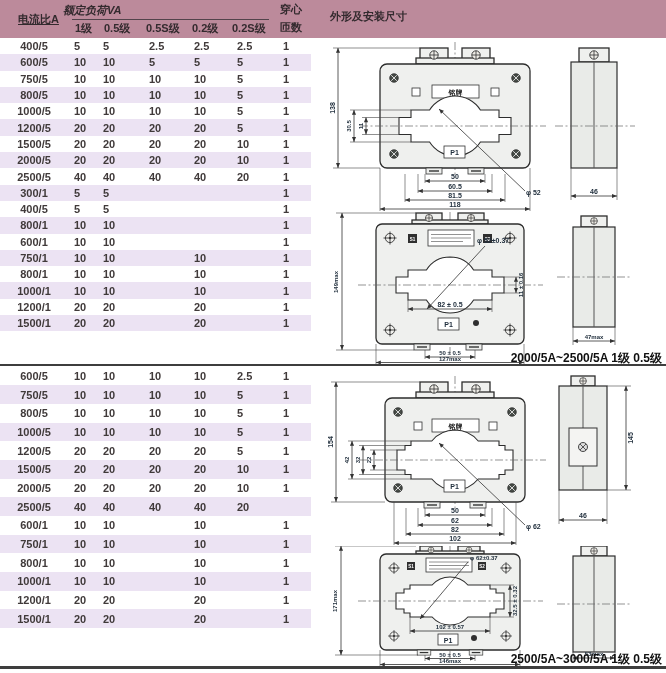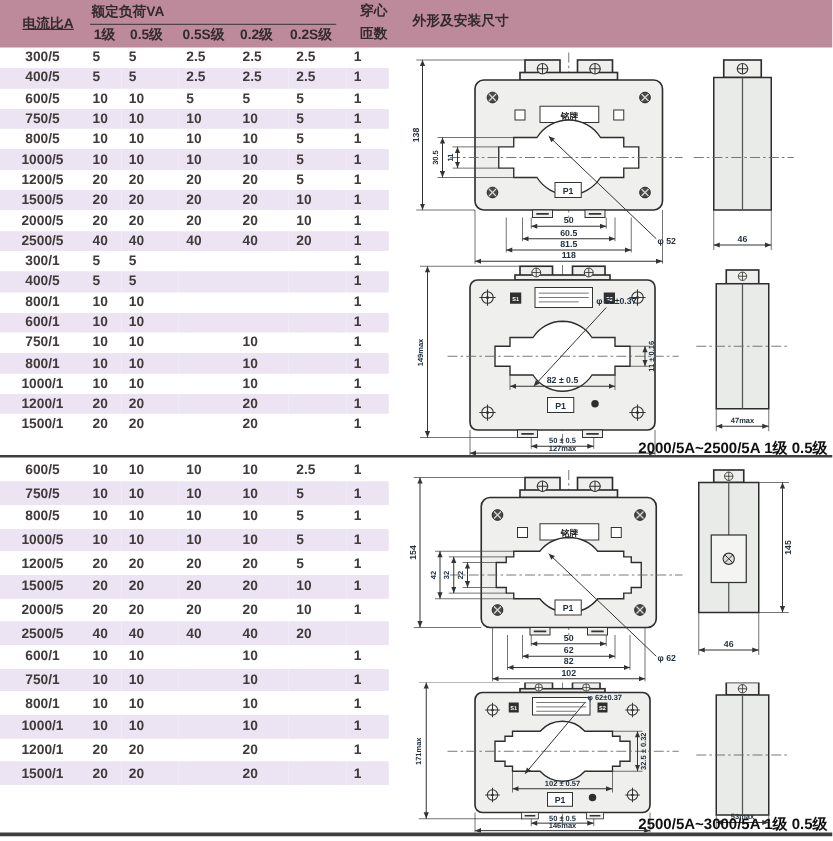--- a/index.html
+++ b/index.html
@@ -4,24 +4,24 @@
 <style>
   :root{ --header-bg:#bc8a9b; --stripe:#ece3f3; --sep:#3e3e3e; }
   html,body{margin:0;padding:0;}
   body{font-family:"Liberation Sans",sans-serif;}
   .page{position:relative;width:666px;height:673px;background:#fff;overflow:hidden;}
   .abs{position:absolute;}
   
   .band{left:0;top:0;width:666px;height:38px;background:var(--header-bg);}
   .band .txt{position:absolute;font-size:11px;font-weight:bold;color:#332a2e;white-space:nowrap;}
   .h-ratio{left:18px;top:0;line-height:38px;text-decoration:underline;}
-  .h-load{left:73px;top:2px;line-height:16px;}
+  .h-load{left:63px;top:2px;line-height:16px;font-style:italic;}
   .h-underline{position:absolute;left:72px;top:18.5px;width:197px;height:1px;background:#53434b;}
   .h-sub{top:20px;line-height:17px;}
-  .h-turns{left:272px;top:1px;width:38px;text-align:right;line-height:17.5px;}
+  .h-turns{left:272px;top:1px;width:38px;text-align:center;line-height:17.5px;}
   .h-title{left:330px;top:9px;}
   
   table.spec{border-collapse:collapse;table-layout:fixed;width:311px;position:absolute;left:0;}
   table.spec td{padding:0 0 0 6px;font-size:11px;font-weight:bold;color:#403a3a;white-space:nowrap;overflow:hidden;}
   table.spec td.ratio{text-align:center;padding:0;}
   table.b1{top:38px;} table.b1 tr{height:16.3px;}
   table.b2{top:366.5px;} table.b2 tr{height:18.7px;}
   table.spec tr:nth-of-type(even){background:var(--stripe);}
   .sep{left:0;top:364px;width:666px;height:2px;background:var(--sep);}
   .botline{left:0;top:666px;width:666px;height:2.6px;background:var(--sep);}
@@ -97,29 +97,20 @@
         <col style="width:68px">
         <col style="width:29px">
         <col style="width:46px">
         <col style="width:45px">
         <col style="width:43px">
         <col style="width:46px">
         <col style="width:34px">
       </colgroup>
     <tbody>
 
-        <tr>
-          <td class="ratio">300/5</td>
-          <td>5</td>
-          <td>5</td>
-          <td>2.5</td>
-          <td>2.5</td>
-          <td>2.5</td>
-          <td>1</td>
-        </tr>
 
         <tr>
           <td class="ratio">400/5</td>
           <td>5</td>
           <td>5</td>
           <td>2.5</td>
           <td>2.5</td>
           <td>2.5</td>
           <td>1</td>
         </tr>

